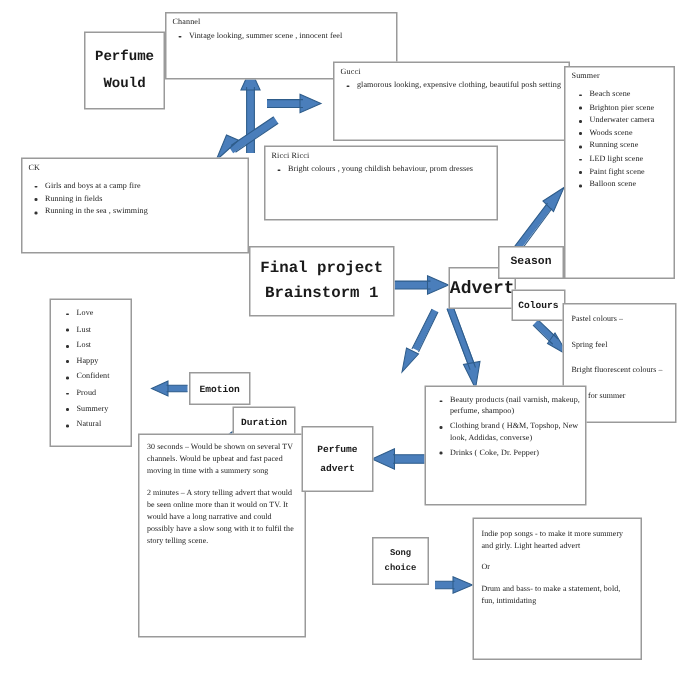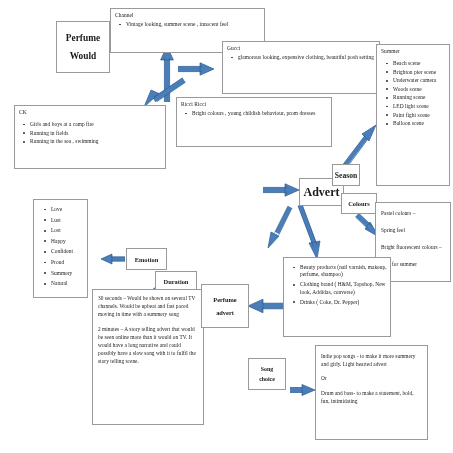--- a/index.html
+++ b/index.html
@@ -57,21 +57,21 @@
 
   .center-lbl{
     display:flex;
     flex-direction:column;
     align-items:center;
     justify-content:center;
     height:100%;
     font-weight:bold;
     text-align:center;
   }
-  .center-lbl span{display:block;}
+  .center-lbl span{display:block;font-family:Liberation Mono, monospace;}
 
   .t-big{font-size:10.5px;line-height:17px;}
   .t-mid{font-size:12px;line-height:15px;}
   .t-sm{font-size:7.6px;line-height:11px;}
   .t-xs{font-size:6.4px;line-height:9px;}
   .t-xxs{font-size:5.9px;line-height:8.5px;}
   .t-brand{font-size:9.4px;line-height:18px;}
 
   svg.arrows{position:absolute;left:0;top:0;width:453px;height:453px;pointer-events:none;}
 </style>
@@ -204,28 +204,34 @@
       <li>Brighton pier scene</li>
       <li>Underwater camera</li>
       <li>Woods scene</li>
       <li>Running scene</li>
       <li>LED light scene</li>
       <li>Paint fight scene</li>
       <li>Balloon scene</li>
     </ul>
   </div>
 
+  <div class="box" style="left:166px;top:164px;width:97px;height:47px;">
+    <div class="center-lbl t-big">
+      <span>Final project</span>
+      <span>Brainstorm 1</span>
+    </div>
+  </div>
 
   <div class="box" style="left:299px;top:178px;width:45px;height:28px;">
     <div class="center-lbl t-mid">
       <span>Advert</span>
     </div>
   </div>
 
-  <div class="box" style="left:332px;top:164px;width:28px;height:22px;">
+  <div class="box" style="left:332px;top:164px;width:44px;height:22px;">
     <div class="center-lbl t-sm">
       <span>Season</span>
     </div>
   </div>
 
   <div class="box" style="left:341px;top:193px;width:36px;height:21px;">
     <div class="center-lbl t-xs">
       <span>Colours</span>
     </div>
   </div>

